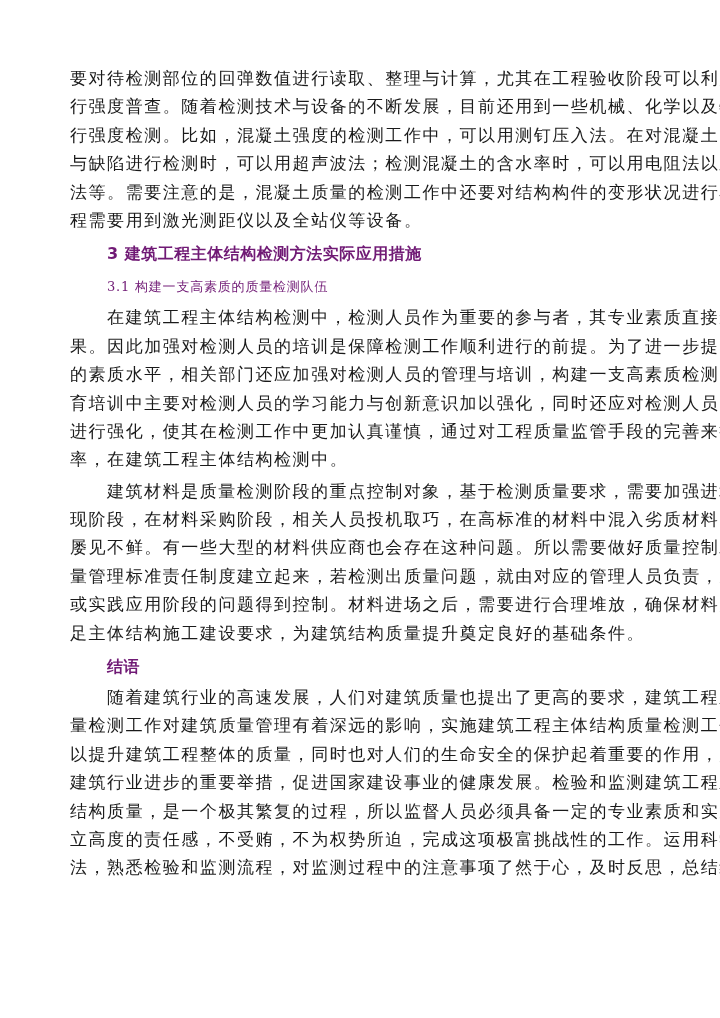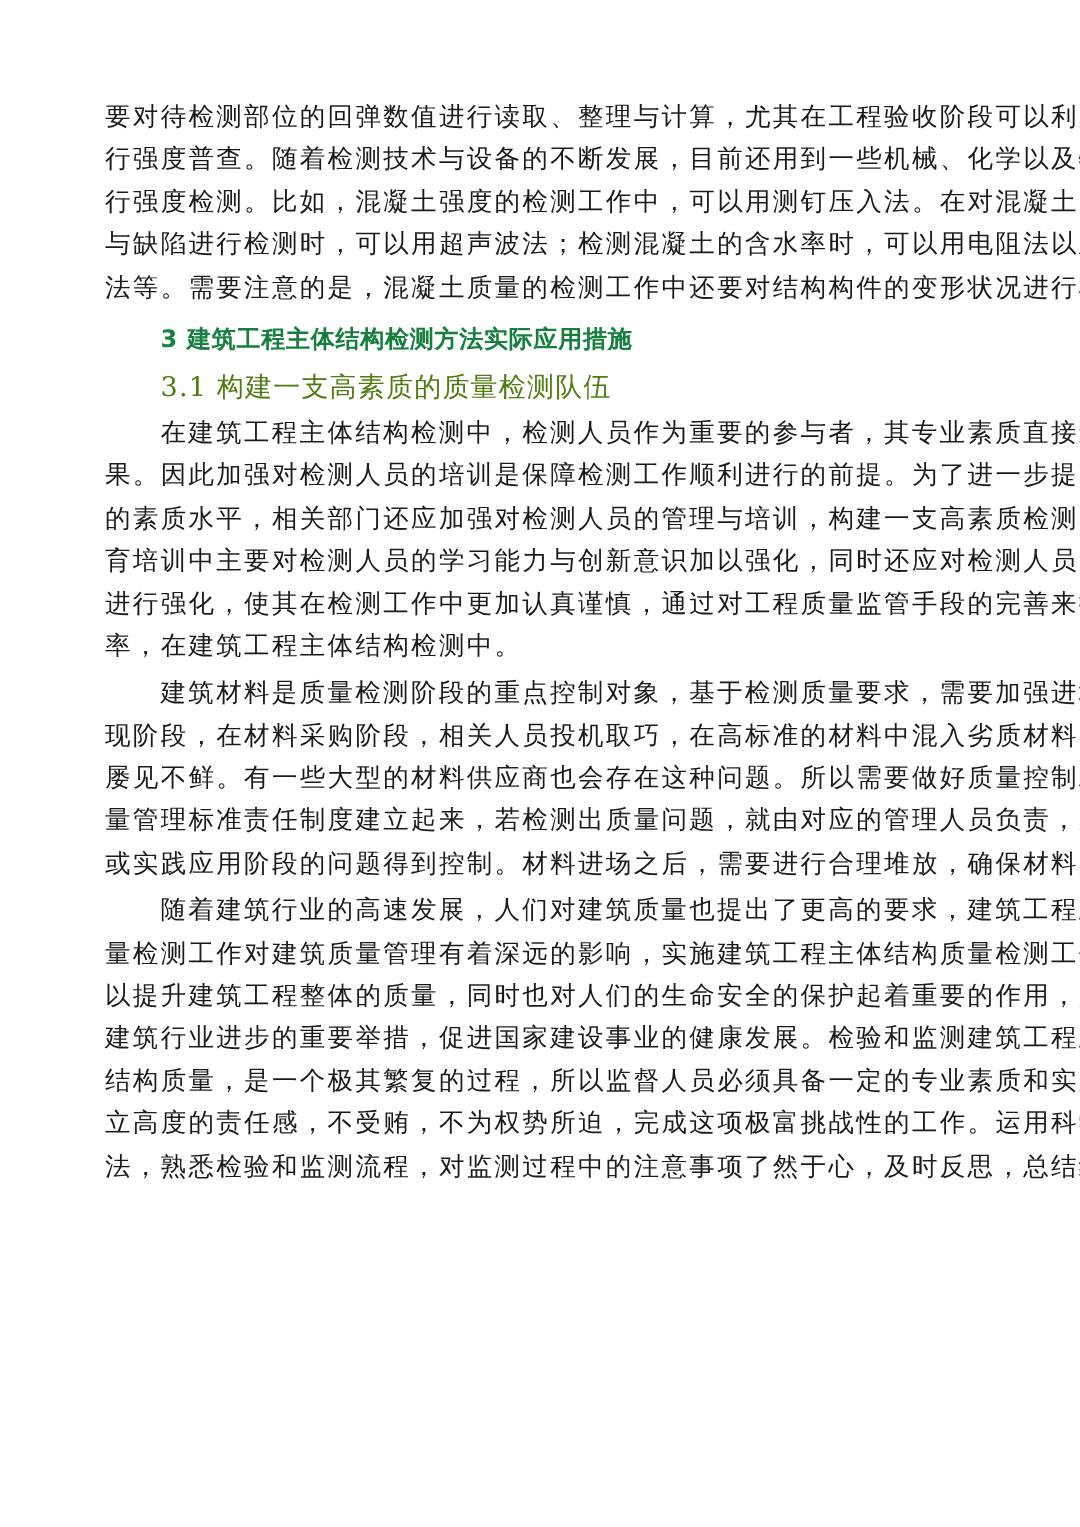--- a/index.html
+++ b/index.html
@@ -15,39 +15,40 @@
       letter-spacing: 1.55px;
       text-align: justify; text-align-last: justify;
       overflow: visible;
     }
     .line.last { text-align-last: left; }
     .indent { padding-left: 37px; }
     .heading {
       font-family: "DejaVu Sans", "Liberation Sans", sans-serif;
       font-weight: bold; font-size: 16px; letter-spacing: 0.5px;
       height: 33px; line-height: 33px; padding-left: 37px;
-      color: #15803d;
+      color: #701a75;
     }
     .subheading {
-      font-size: 18px; height: 33px; line-height: 33px; padding-left: 37px;
-      letter-spacing: 0.8px; color: #4d7c0f;
+      font-size: 13px; height: 33px; line-height: 33px; padding-left: 37px;
+      letter-spacing: 0.8px; color: #701a75;
     }
     .para { margin-bottom: 3px; }
   </style>
 </head>
 <body>
 
 <div class="page">
 
   <div class="para">
     <div class="line">要对待检测部位的回弹数值进行读取、整理与计算，尤其在工程验收阶段可以利用该方法进</div>
     <div class="line">行强度普查。随着检测技术与设备的不断发展，目前还用到一些机械、化学以及物理方法进</div>
     <div class="line">行强度检测。比如，混凝土强度的检测工作中，可以用测钉压入法。在对混凝土内部的裂缝</div>
     <div class="line">与缺陷进行检测时，可以用超声波法；检测混凝土的含水率时，可以用电阻法以及中子散射</div>
     <div class="line">法等。需要注意的是，混凝土质量的检测工作中还要对结构构件的变形状况进行检测，该过</div>
+    <div class="line last">程需要用到激光测距仪以及全站仪等设备。</div>
   </div>
 
   <div class="heading">3  建筑工程主体结构检测方法实际应用措施</div>
   <div class="subheading">3.1  构建一支高素质的质量检测队伍</div>
 
   <div class="para">
     <div class="line indent">在建筑工程主体结构检测中，检测人员作为重要的参与者，其专业素质直接影响检测结</div>
     <div class="line">果。因此加强对检测人员的培训是保障检测工作顺利进行的前提。为了进一步提高检测人员</div>
     <div class="line">的素质水平，相关部门还应加强对检测人员的管理与培训，构建一支高素质检测队伍。在教</div>
     <div class="line">育培训中主要对检测人员的学习能力与创新意识加以强化，同时还应对检测人员的职业素质</div>
@@ -55,22 +56,24 @@
     <div class="line last">率，在建筑工程主体结构检测中。</div>
   </div>
 
 
   <div class="para">
     <div class="line indent">建筑材料是质量检测阶段的重点控制对象，基于检测质量要求，需要加强进场材料管理。</div>
     <div class="line">现阶段，在材料采购阶段，相关人员投机取巧，在高标准的材料中混入劣质材料，这些问题</div>
     <div class="line">屡见不鲜。有一些大型的材料供应商也会存在这种问题。所以需要做好质量控制工作，将质</div>
     <div class="line">量管理标准责任制度建立起来，若检测出质量问题，就由对应的管理人员负责，从而使检测</div>
     <div class="line">或实践应用阶段的问题得到控制。材料进场之后，需要进行合理堆放，确保材料质量能够满</div>
+    <div class="line last">足主体结构施工建设要求，为建筑结构质量提升奠定良好的基础条件。</div>
   </div>
 
+  <div class="heading">结语</div>
 
   <div class="para">
     <div class="line indent">随着建筑行业的高速发展，人们对建筑质量也提出了更高的要求，建筑工程主体结构质</div>
     <div class="line">量检测工作对建筑质量管理有着深远的影响，实施建筑工程主体结构质量检测工作，不但可</div>
     <div class="line">以提升建筑工程整体的质量，同时也对人们的生命安全的保护起着重要的作用，是促进我国</div>
     <div class="line">建筑行业进步的重要举措，促进国家建设事业的健康发展。检验和监测建筑工程主体部分的</div>
     <div class="line">结构质量，是一个极其繁复的过程，所以监督人员必须具备一定的专业素质和实践能力，树</div>
     <div class="line">立高度的责任感，不受贿，不为权势所迫，完成这项极富挑战性的工作。运用科学合理的方</div>
     <div class="line">法，熟悉检验和监测流程，对监测过程中的注意事项了然于心，及时反思，总结经验和教训，</div>
   </div>

